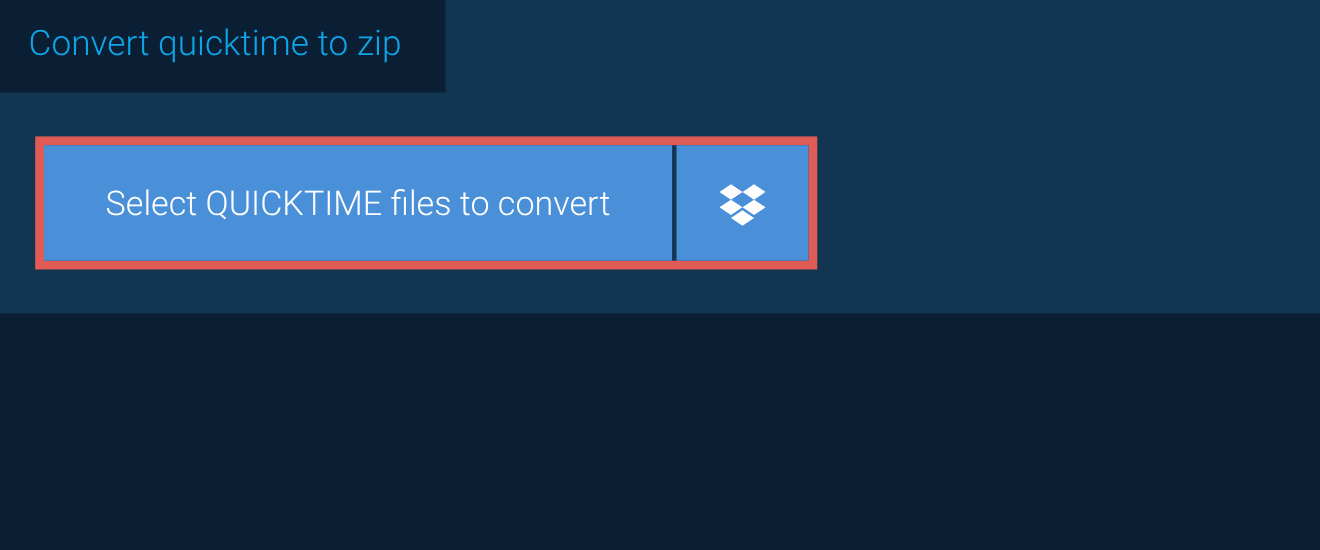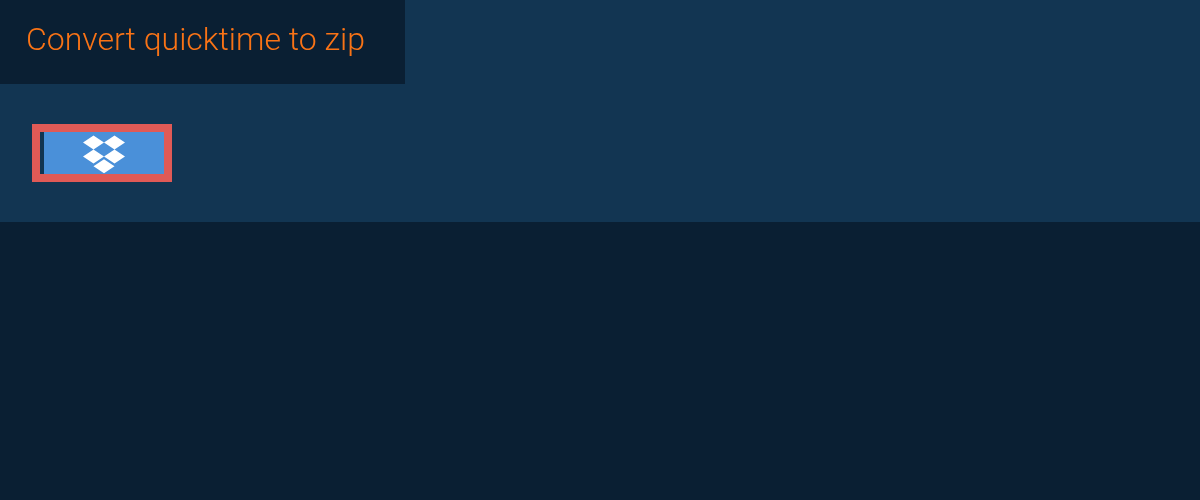--- a/index.html
+++ b/index.html
@@ -16,21 +16,21 @@
     }
     .content-panel {
       background: #123552;
       width: 100%;
       padding-bottom: 40px;
     }
     .header-tab {
       display: inline-block;
       background: #0a1f33;
       padding: 20px 40px 26px 26px;
-      color: #f97316;
+      color: #0ea5e9;
       font-size: 32px;
       font-weight: 300;
     }
     .button-container {
       margin: 40px 0 0 32px;
       display: flex;
       align-items: stretch;
       width: fit-content;
       border: 8px solid #e05a56;
     }
@@ -61,19 +61,22 @@
     }
   </style>
 </head>
 <body>
 
 <div class="content-panel">
   <div class="header-tab">
     <span>Convert quicktime to zip</span>
   </div>
   <div class="button-container">
+    <div class="select-button">
+      <span>Select QUICKTIME files to convert</span>
+    </div>
     <div class="dropbox-button">
       <svg class="dropbox-icon-svg" viewBox="0 0 24 24">
         <path d="M6 2L12 6L6 10L0 6L6 2Z M18 2L24 6L18 10L12 6L18 2Z M0 14L6 10L12 14L6 18L0 14Z M18 10L24 14L18 18L12 14L18 10Z M6 19.5L12 15.5L18 19.5L12 23.5L6 19.5Z"></path>
       </svg>
     </div>
   </div>
 </div>
 
 </body></html>

